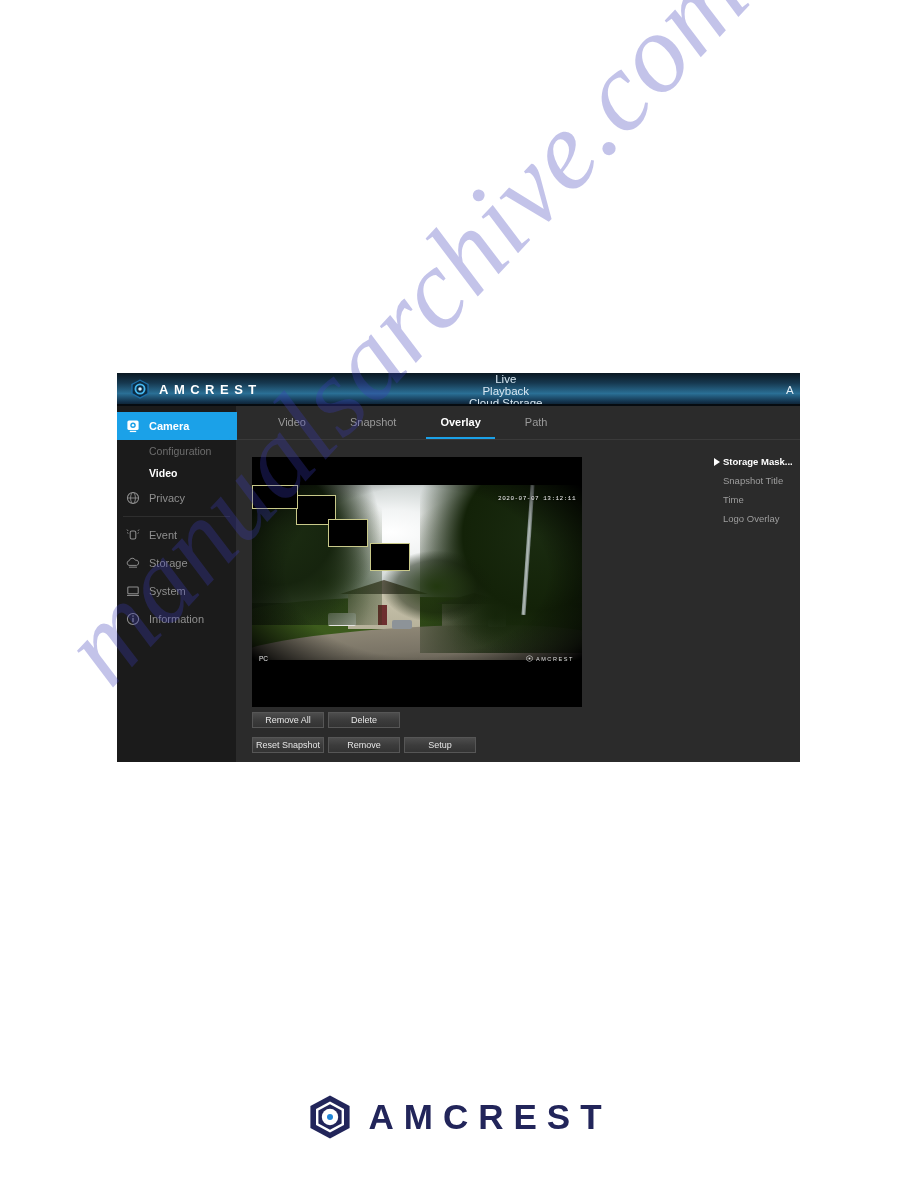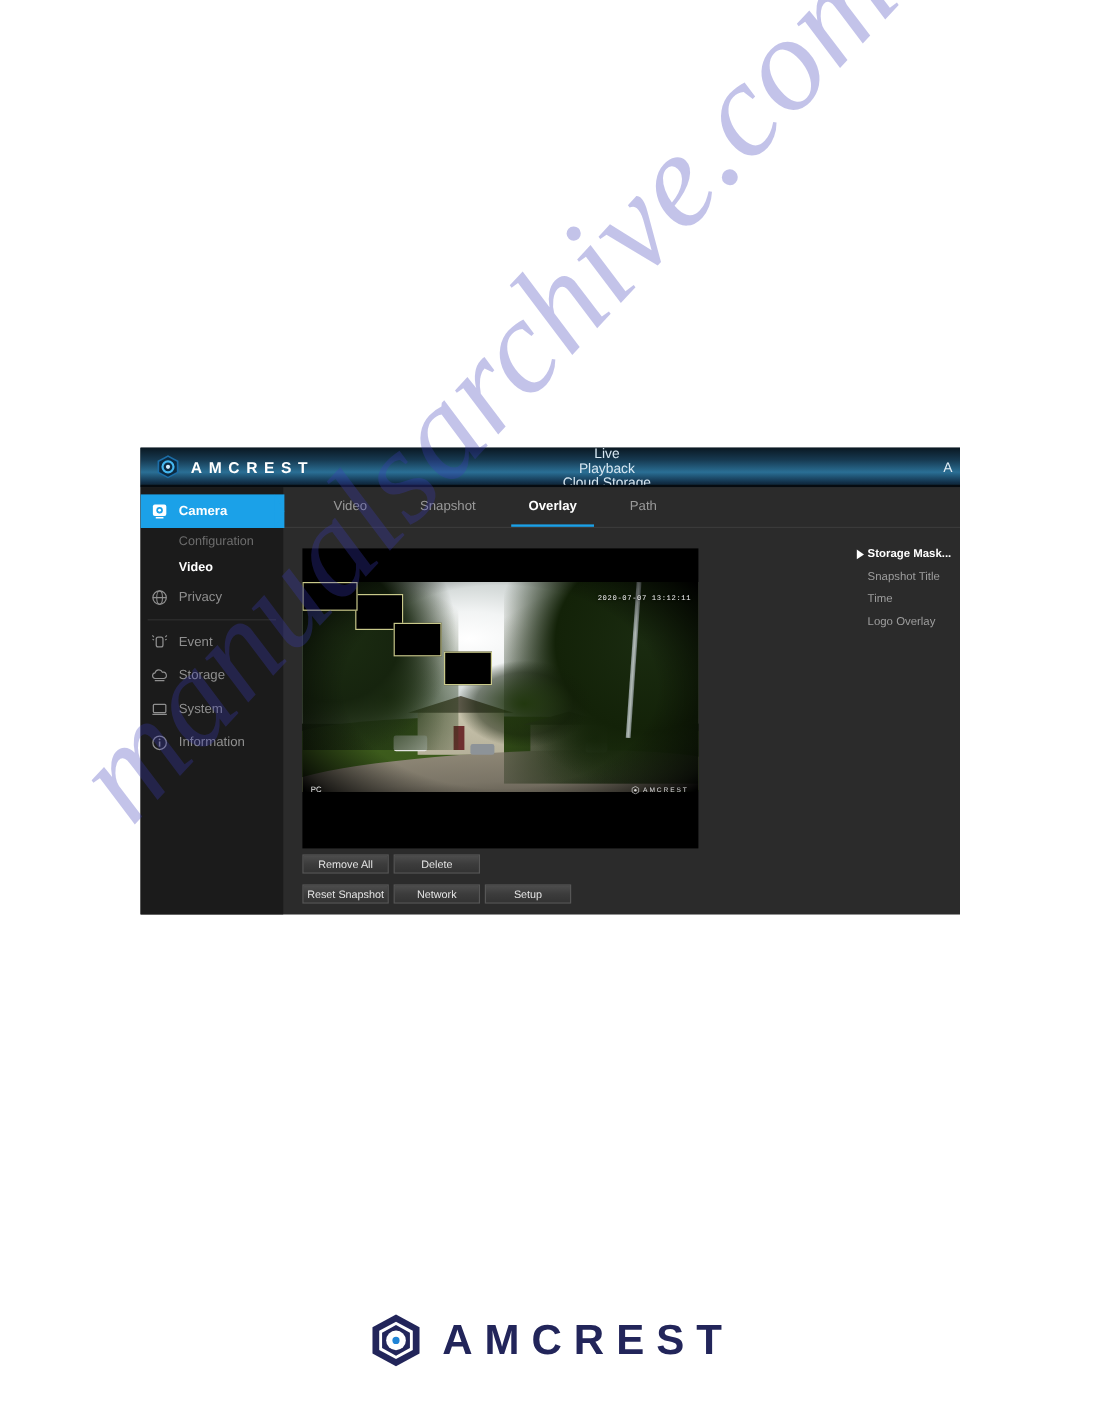--- a/index.html
+++ b/index.html
@@ -648,21 +648,21 @@
           <div class="mask-rect" style="left:118px; top:86px;  width:40px; height:28px;"></div>
           <div class="mask-rect" style="left:0px;   top:28px;  width:46px; height:24px;"></div>
         </div>
 
         <div class="btn-row row-1">
           <div class="vbtn">Remove All</div>
           <div class="vbtn">Delete</div>
         </div>
         <div class="btn-row row-2">
           <div class="vbtn">Reset Snapshot</div>
-          <div class="vbtn">Network</div>
+          <div class="vbtn">Remove</div>
           <div class="vbtn">Setup</div>
         </div>
 
         <div class="opts">
           <div class="opt-item opt-active">
             <span class="opt-caret"></span>
             <span>Storage Mask...</span>
           </div>
           <div class="opt-item">
             <span>Snapshot Title</span>

